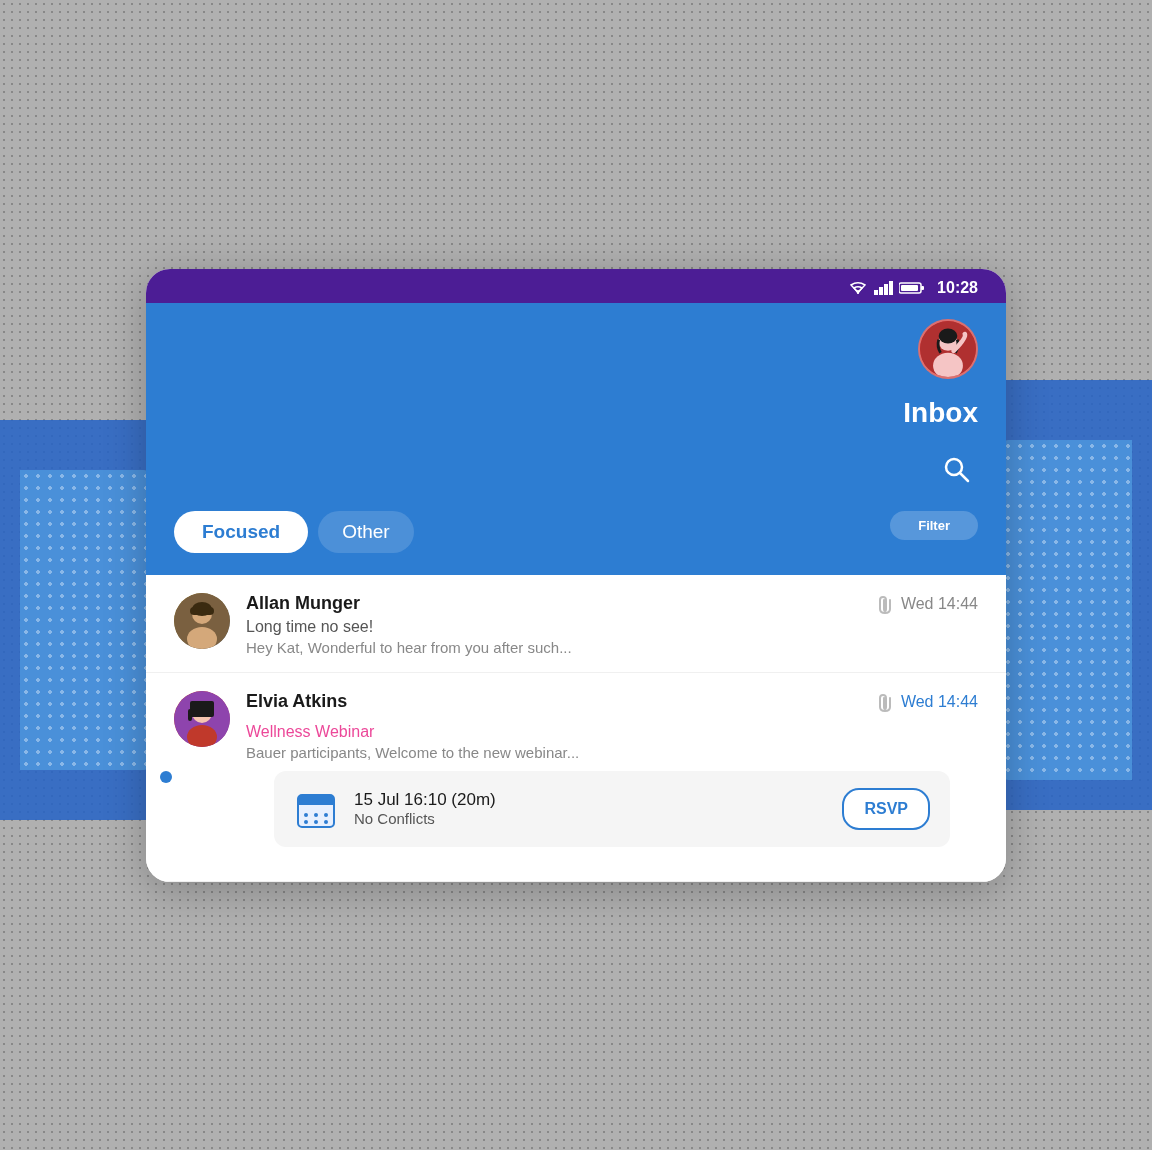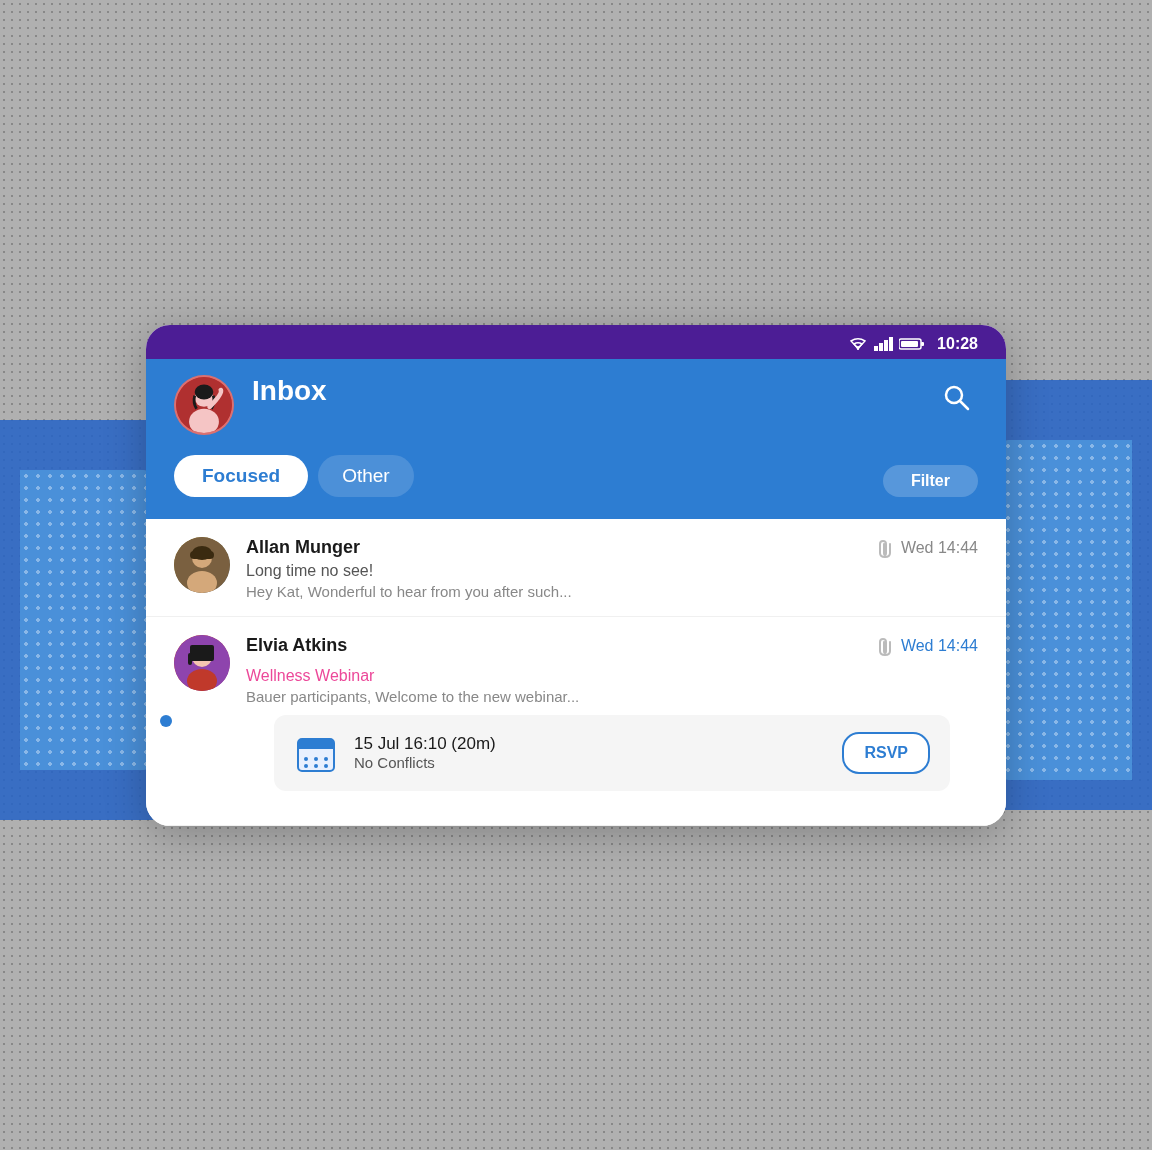--- a/index.html
+++ b/index.html
@@ -103,22 +103,23 @@
       font-size: 16px;
       font-weight: 600;
       margin-left: 4px;
     }
 
     
     .header {
       background: #2d7dd2;
       padding: 16px 28px 20px 28px;
       display: flex;
-      align-items: flex-start;
+      align-items: flex-end;
       gap: 18px;
+      flex-direction: column;
     }
     .avatar {
       width: 60px;
       height: 60px;
       border-radius: 50%;
       overflow: hidden;
       background: #cc3333;
       flex-shrink: 0;
       display: flex;
       align-items: center;
@@ -141,21 +142,21 @@
       align-items: center;
       justify-content: center;
       cursor: pointer;
     }
 
     
     .tab-bar {
       background: #2d7dd2;
       padding: 0 28px 22px 28px;
       display: flex;
-      align-items: flex-end;
+      align-items: flex-start;
       gap: 10px;
     }
     .tab-focused {
       background: white;
       color: #2d7dd2;
       border-radius: 24px;
       padding: 10px 28px;
       font-size: 19px;
       font-weight: 600;
       cursor: pointer;
@@ -168,21 +169,21 @@
       font-size: 19px;
       font-weight: 400;
       cursor: pointer;
     }
     .tab-filter {
       margin-left: auto;
       background: rgba(255,255,255,0.2);
       color: white;
       border-radius: 24px;
       padding: 7px 28px;
-      font-size: 16px;
+      font-size: 13px;
       font-weight: 600;
       cursor: pointer;
     }
 
     
     .notification-banner {
       background: #f0f0f0;
       padding: 18px 28px 16px 28px;
       display: flex;
       align-items: flex-start;

